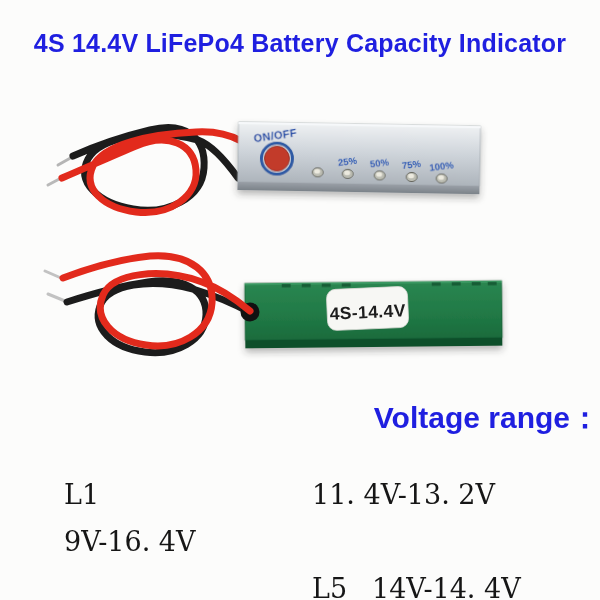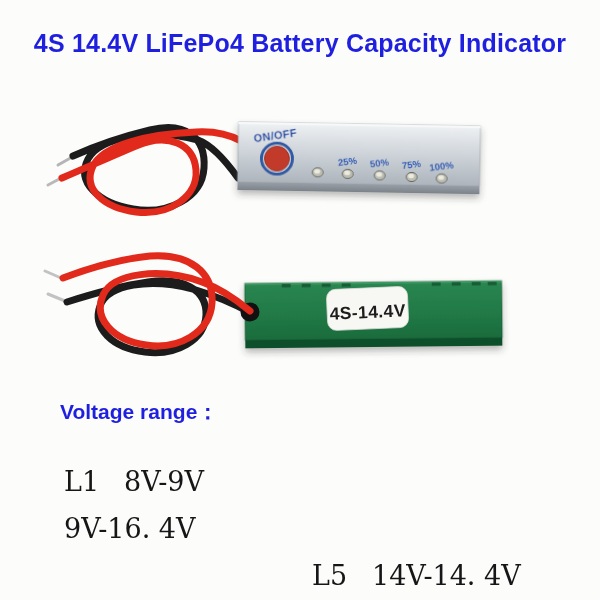--- a/index.html
+++ b/index.html
@@ -19,22 +19,23 @@
     letter-spacing:0.2px;
   }
 
   svg.photo{position:absolute;left:0;display:block;}
   #photo1{top:88px;}
   #photo2{top:225px;}
   svg text{font-family:"Liberation Sans",sans-serif;}
 
   .voltage{position:absolute;left:60px;top:398px;width:540px;height:200px;}
   .vheading{
-    margin:0;font-size:21px;font-weight:bold;
+    margin:0;font-size:30px;font-weight:bold;
     color:var(--heading-blue,#1f1fe0);
+    text-align:right;
   }
   .vrows{
     position:relative;
     font-family:"DejaVu Serif","Liberation Serif",serif;
     font-size:27px;color:#161616;
   }
   .vcol{position:absolute;top:40px;}
   .vcol-left{left:4px;}
   .vcol-right{left:252px;}
   .vrow{height:47px;display:flex;align-items:flex-start;white-space:nowrap;}
@@ -141,28 +142,28 @@
       <text x="367.5" y="93" text-anchor="middle" font-size="17.5" font-weight="bold" letter-spacing="0.4" style="fill:var(--model-label-text,#1d1d1d)">4S-14.4V</text>
     </g>
   </svg>
 
   <section class="voltage">
     <h2 class="vheading">Voltage range：</h2>
     <div class="vrows">
       <div class="vcol vcol-left">
         <div class="vrow">
           <span class="vlabel">L1</span>
-          <span class="vvalue">8V-9V</span>
         </div>
         <div class="vrow">
           <span class="vvalue">9V-16. 4V</span>
         </div>
       </div>
       <div class="vcol vcol-right">
         <div class="vrow">
+          <span class="vvalue">11. 4V-13. 2V</span>
         </div>
         <div class="vrow">
         </div>
         <div class="vrow">
           <span class="vlabel">L5</span>
           <span class="vvalue">14V-14. 4V</span>
         </div>
       </div>
     </div>
   </section>

